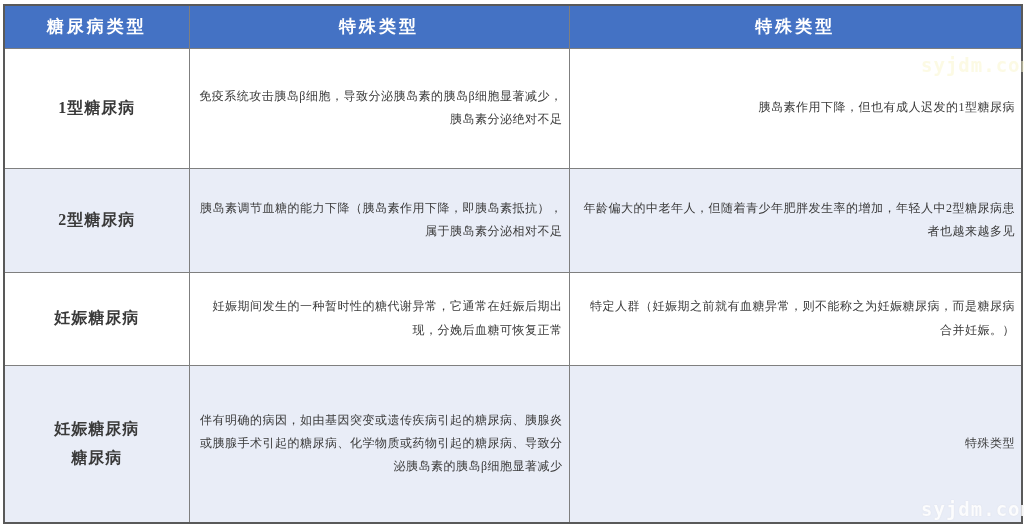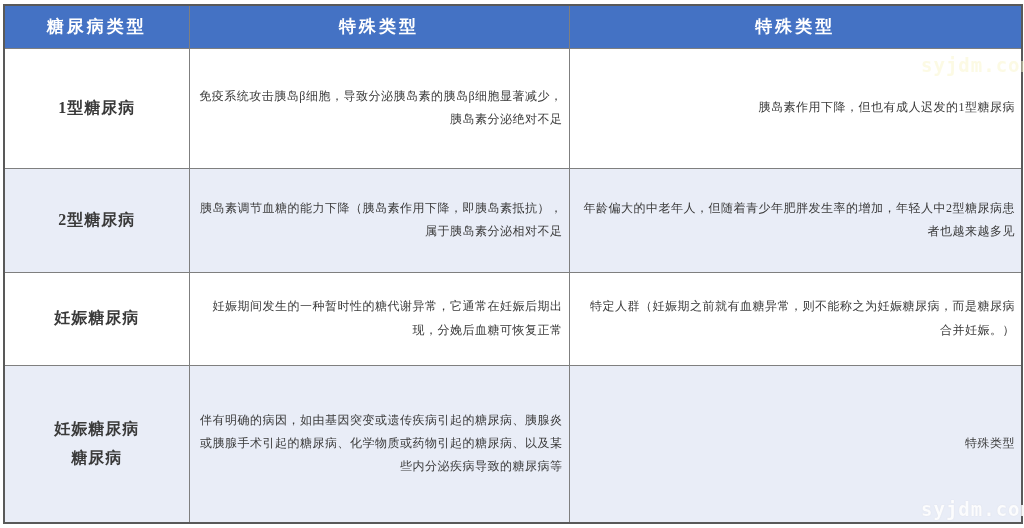--- a/index.html
+++ b/index.html
@@ -119,21 +119,21 @@
       <td class="cell-text">年龄偏大的中老年人，但随着青少年肥胖发生率的增加，年轻人中2型糖尿病患者也越来越多见</td>
     </tr>
     <tr class="row-3 row-odd">
       <td class="cell-type">妊娠糖尿病</td>
       <td class="cell-text">妊娠期间发生的一种暂时性的糖代谢异常，它通常在妊娠后期出现，分娩后血糖可恢复正常</td>
       <td class="cell-text">特定人群（妊娠期之前就有血糖异常，则不能称之为妊娠糖尿病，而是糖尿病合并妊娠。）</td>
     </tr>
     <tr class="row-4 row-even">
       <td class="cell-type">妊娠糖尿病
 糖尿病</td>
-      <td class="cell-text">伴有明确的病因，如由基因突变或遗传疾病引起的糖尿病、胰腺炎或胰腺手术引起的糖尿病、化学物质或药物引起的糖尿病、以及某些内分泌疾病导致的糖尿病等</td>
+      <td class="cell-text">伴有明确的病因，如由基因突变或遗传疾病引起的糖尿病、胰腺炎或胰腺手术引起的糖尿病、化学物质或药物引起的糖尿病、导致分泌胰岛素的胰岛β细胞显著减少</td>
       <td class="cell-text">特殊类型</td>
     </tr>
   </tbody>
     </table>
 
   <div id="watermark-top-right" class="watermark">syjdm.com</div>
 
   <div id="watermark-bottom-right" class="watermark">syjdm.com</div>
 
 </div>

